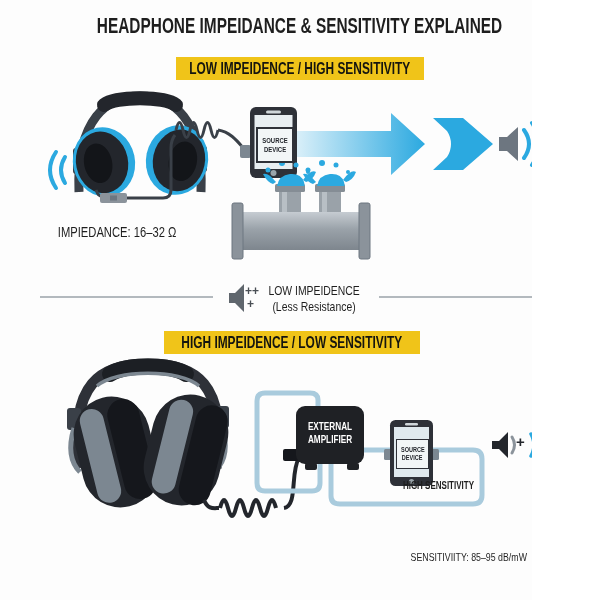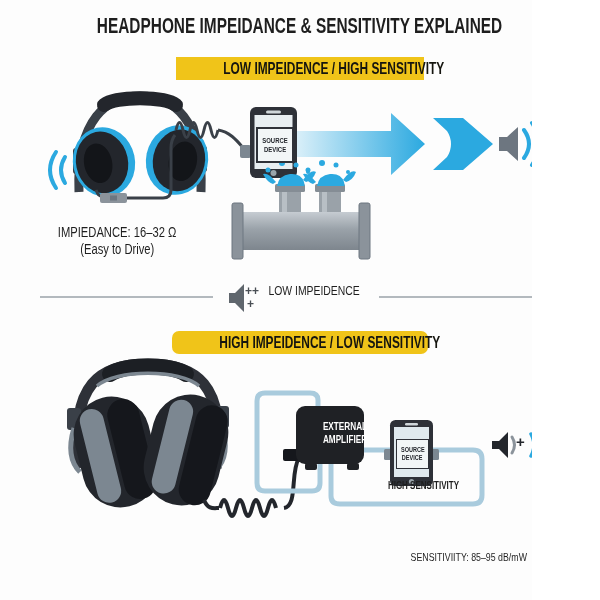--- a/index.html
+++ b/index.html
@@ -8,38 +8,38 @@
     font-family:"Liberation Sans",sans-serif;color:#1e1e1e;overflow:hidden;
   }
   .abs{position:absolute;}
   svg{position:absolute;left:0;top:0;}
   .ttl{
     left:0;top:13px;width:600px;text-align:center;
     font-size:22px;font-weight:bold;white-space:nowrap;
   }
   .ttl span{display:inline-block;transform:scaleX(.70);transform-origin:center;white-space:nowrap;}
   .banner{
-    background:#F0C419;height:23px;display:flex;align-items:center;
+    background:#F0C419;height:23px;display:flex;align-items:center;justify-content:center;
     font-weight:bold;font-size:17px;color:#15150f;
   }
   .banner span{display:inline-block;transform:scaleX(.70);transform-origin:center;white-space:nowrap;}
   .cap{text-align:center;font-weight:normal;line-height:17px;font-size:14px;}
   .cap .ln{white-space:nowrap;}
   .cap .ln span{display:inline-block;transform:scaleX(.80);transform-origin:center;white-space:nowrap;}
   .cap.big{font-size:11px;line-height:18px;margin-top:36px;}
   .devlabel{
     border:2px solid #2e3138;background:#f2f6f7;display:flex;flex-direction:column;
     align-items:center;justify-content:center;font-weight:bold;color:#23262c;text-align:center;
   }
   .devlabel div{transform:scaleX(.85);white-space:nowrap;}
   .amplabel{
     color:#ffffff;font-weight:bold;font-size:10px;line-height:12.5px;text-align:center;
   }
   .amplabel div{transform:scaleX(.82);white-space:nowrap;}
-  .smallcap{font-weight:bold;font-size:10px;white-space:nowrap;text-align:center;}
+  .smallcap{font-weight:bold;font-size:10px;white-space:nowrap;text-align:right;}
   .smallcap span{display:inline-block;transform:scaleX(.80);transform-origin:center;}
   .plus{font-weight:bold;color:#4a4f55;line-height:1;}
 </style>
 </head>
 <body>
 
 <div class="canvas">
 
   <svg width="600" height="600" viewBox="0 0 600 600">
     <defs>
@@ -181,38 +181,38 @@
     <span>LOW IMPEIDENCE / HIGH SENSITIVITY</span>
   </div>
 
   <div class="abs devlabel" style="left:256px;top:127px;width:34px;height:32px;font-size:7px;line-height:9px;">
     <div>SOURCE</div>
     <div>DEVICE</div>
   </div>
 
   <div class="abs cap" style="left:7px;top:224px;width:220px;">
     <div class="ln"><span>IMPIEDANCE: 16–32 Ω</span></div>
-    <div class="ln"><span>(Easy to Drive)</span></div>
   </div>
 
   <div class="abs cap" style="left:348px;top:224px;width:240px;">
   </div>
 
   <div class="abs plus" style="left:245px;top:285px;font-size:12px;"><span>++</span></div>
   <div class="abs plus" style="left:247px;top:298px;font-size:12px;"><span>+</span></div>
 
   <div class="abs cap" style="left:234px;top:283px;width:160px;font-size:13px;line-height:16px;">
     <div class="ln"><span>LOW IMPEIDENCE</span></div>
-  </div>
-
-  <div class="abs banner" style="left:172px;top:331px;width:256px;border-radius:7px;">
+    <div class="ln"><span>(Less Resistance)</span></div>
+  </div>
+
+  <div class="abs banner" style="left:164px;top:331px;width:256px;">
     <span>HIGH IMPEIDENCE / LOW SENSITIVITY</span>
   </div>
 
-  <div class="abs amplabel" style="left:313px;top:421px;width:64px;">
+  <div class="abs amplabel" style="left:298px;top:421px;width:64px;">
     <div>EXTERNAL</div>
     <div>AMPLIFIER</div>
   </div>
 
   <div class="abs devlabel" style="left:396px;top:439px;width:31px;height:28px;font-size:6.5px;line-height:8.5px;border-width:1.5px;">
     <div>SOURCE</div>
     <div>DEVICE</div>
   </div>
 
   <div class="abs plus" style="left:516px;top:434px;font-size:15px;color:#23262c;"><span>+</span></div>

